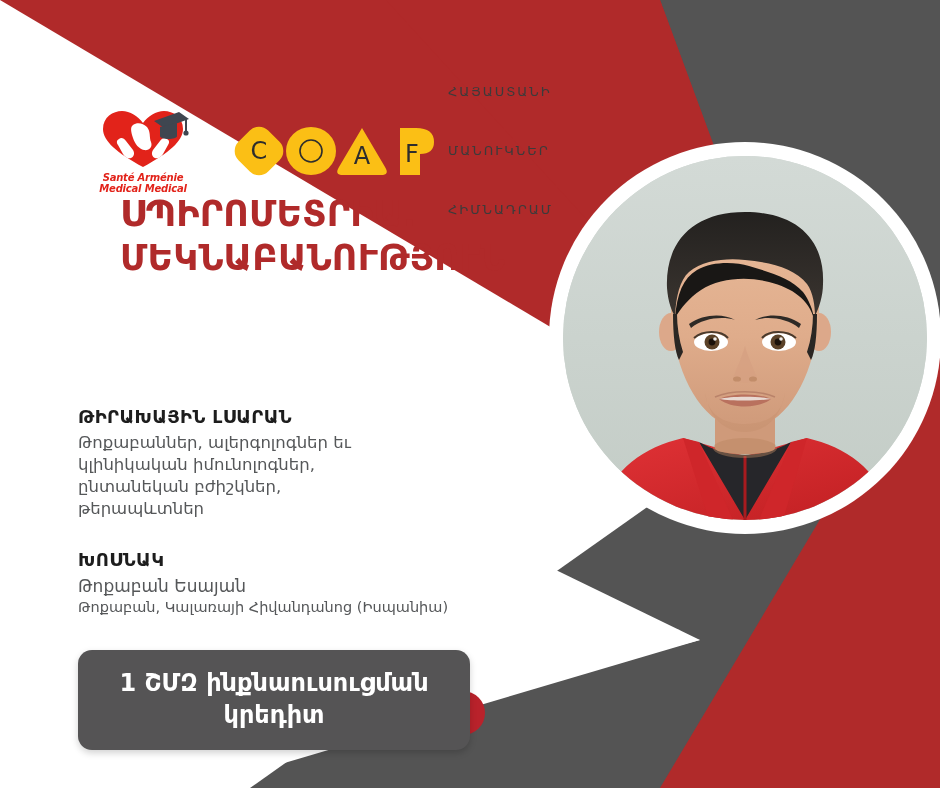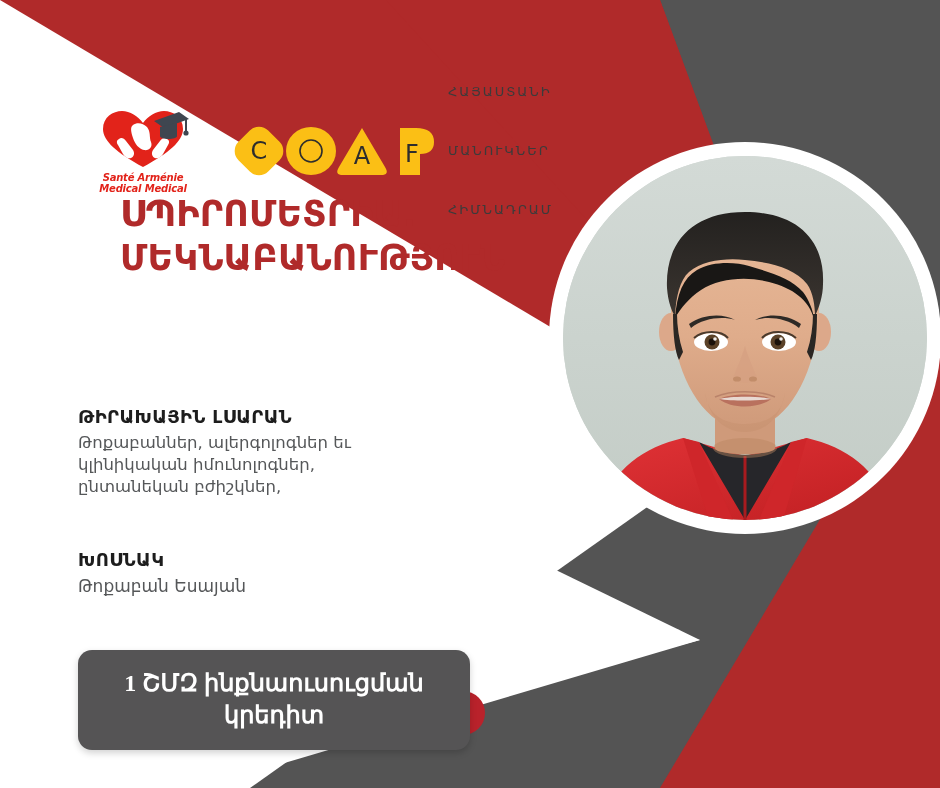--- a/index.html
+++ b/index.html
@@ -115,21 +115,20 @@
     position: absolute;
     left: 78px; top: 650px;
     width: 392px; height: 100px;
     background: #555455;
     border-radius: 14px;
     z-index: 32;
     display: flex;
     align-items: center;
     justify-content: center;
     box-shadow: 0 3px 7px rgba(0,0,0,0.18);
-    font-family: Liberation Serif, serif;
   }
   #credit-badge .credit-text {
     color: #ffffff;
     font-size: 24px;
     font-weight: bold;
     line-height: 1.33;
     text-align: center;
     padding: 0 18px;
   }
 
@@ -233,26 +232,28 @@
     <span class="title-line">ՍՊԻՐՈՄԵՏՐԻԱ.</span>
     <span class="title-line">ՄԵԿՆԱԲԱՆՈՒԹՅՈՒՆ</span>
   </div>
 
   <div class="block" id="audience-block">
     <div class="block-heading">ԹԻՐԱԽԱՅԻՆ ԼՍԱՐԱՆ</div>
     <div class="block-body">
       <span>Թոքաբաններ, ալերգոլոգներ եւ</span>
       <span>կլինիկական իմունոլոգներ,</span>
       <span>ընտանեկան բժիշկներ,</span>
+      <span>թերապևտներ</span>
     </div>
   </div>
 
   <div class="block" id="speaker-block">
     <div class="block-heading">ԽՈՍՆԱԿ</div>
     <div class="speaker-name">Թոքաբան Եսայան</div>
+    <div class="speaker-role">Թոքաբան, Կալառայի Հիվանդանոց (Իսպանիա)</div>
   </div>
 
   <div id="credit-dot"></div>
   <div id="credit-badge">
     <div class="credit-text">
       <span>1 ՇՄԶ ինքնաուսուցման</span><br>
       <span>կրեդիտ</span>
     </div>
   </div>
 

